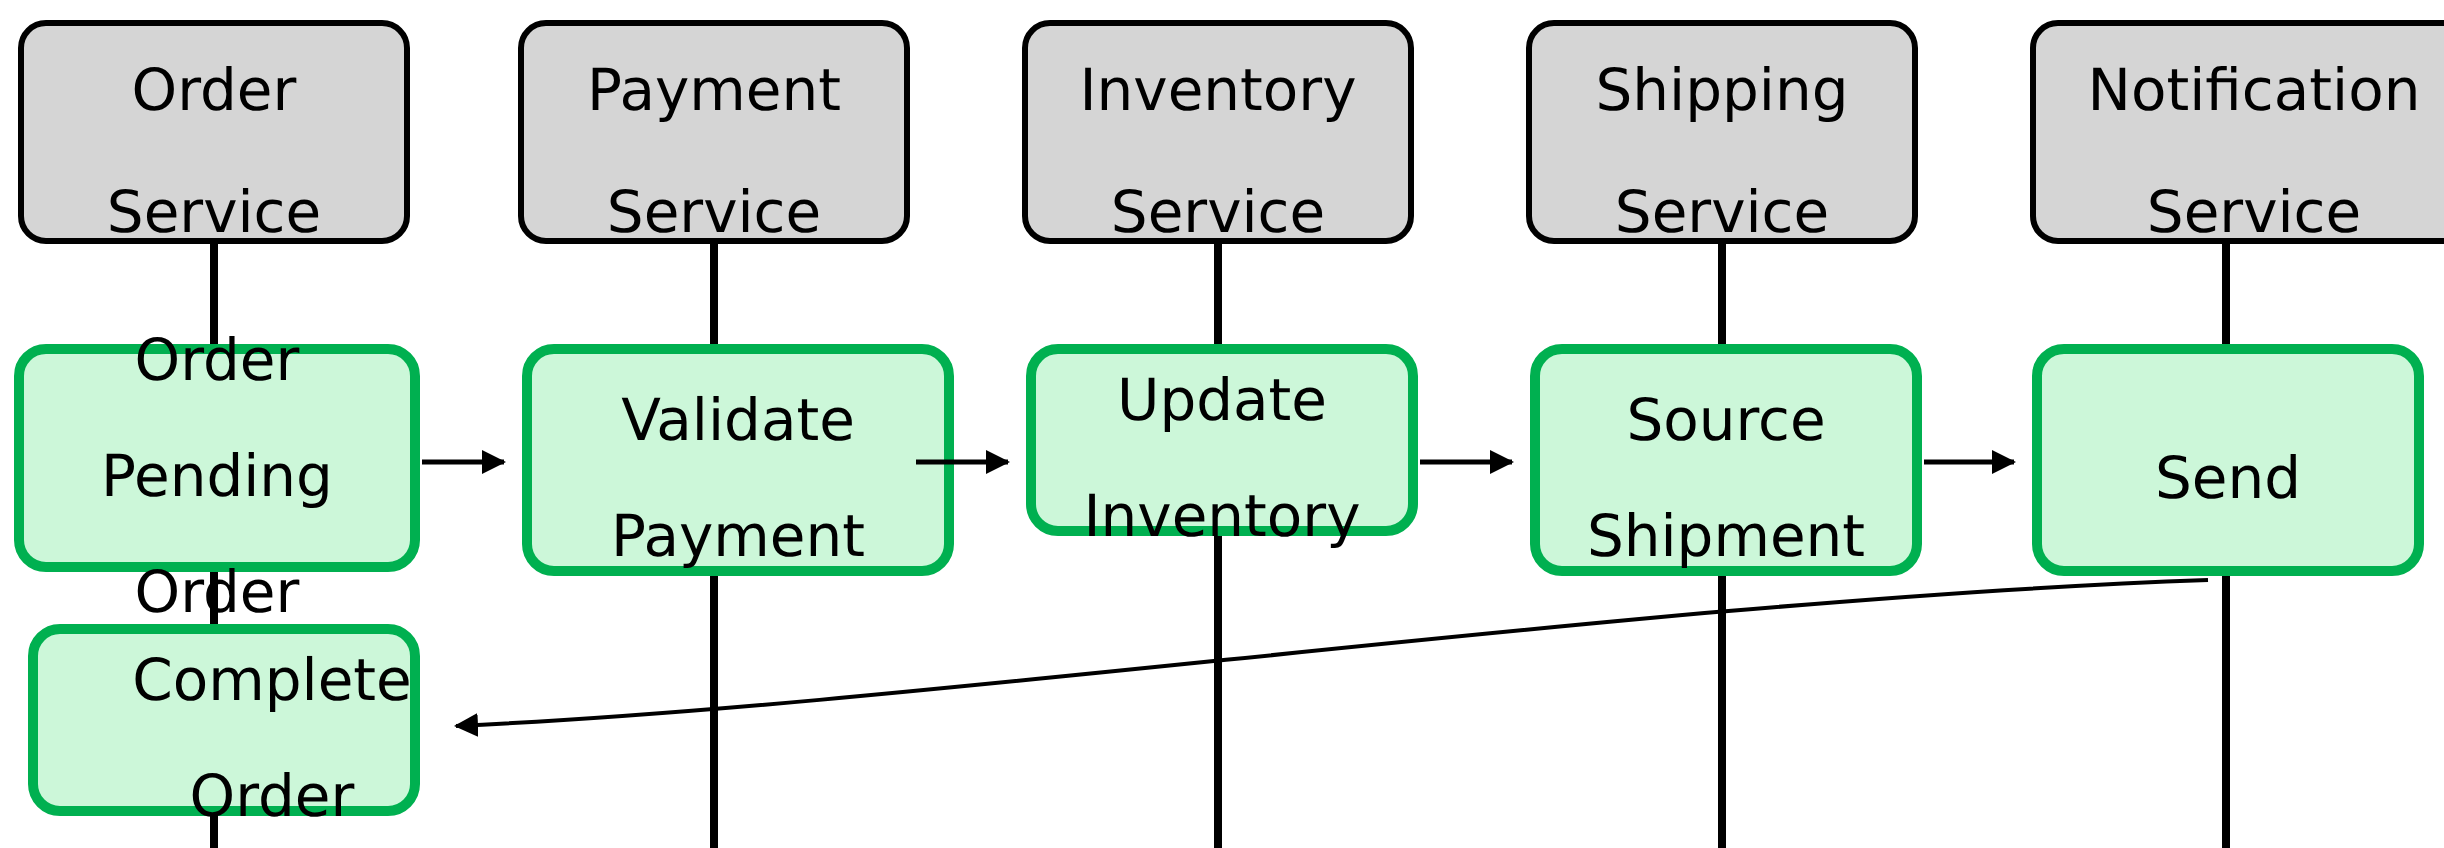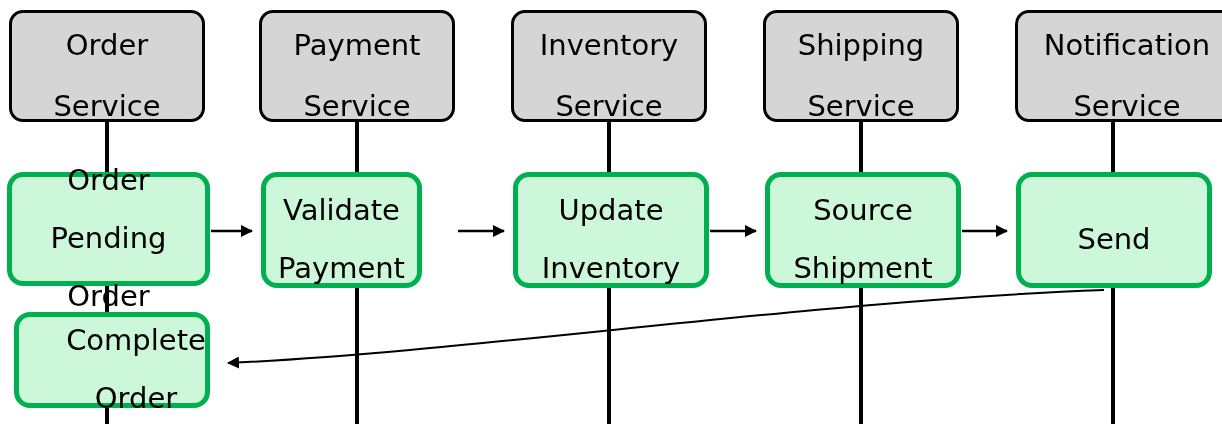--- a/index.html
+++ b/index.html
@@ -94,25 +94,25 @@
   <div class="node participant" style="left:1015px; top:10px; width:224px; height:112px;">
     <span class="line">Notification</span>
     <span class="line">Service</span>
   </div>
 
   <div class="node activity" style="left:7px; top:172px; width:203px; height:114px;">
     <span class="line">Order</span>
     <span class="line">Pending</span>
     <span class="line">Order</span>
   </div>
-  <div class="node activity" style="left:261px; top:172px; width:161px; height:116px;">
+  <div class="node activity" style="left:261px; top:172px; width:216px; height:116px;">
     <span class="line">Validate</span>
     <span class="line">Payment</span>
   </div>
-  <div class="node activity" style="left:513px; top:172px; width:196px; height:116px;">
+  <div class="node activity" style="left:513px; top:172px; width:196px; height:96px;">
     <span class="line">Update</span>
     <span class="line">Inventory</span>
   </div>
   <div class="node activity" style="left:765px; top:172px; width:196px; height:116px;">
     <span class="line">Source</span>
     <span class="line">Shipment</span>
   </div>
   <div class="node activity" style="left:1016px; top:172px; width:196px; height:116px;">
     <span class="line">Send</span>
   </div>

